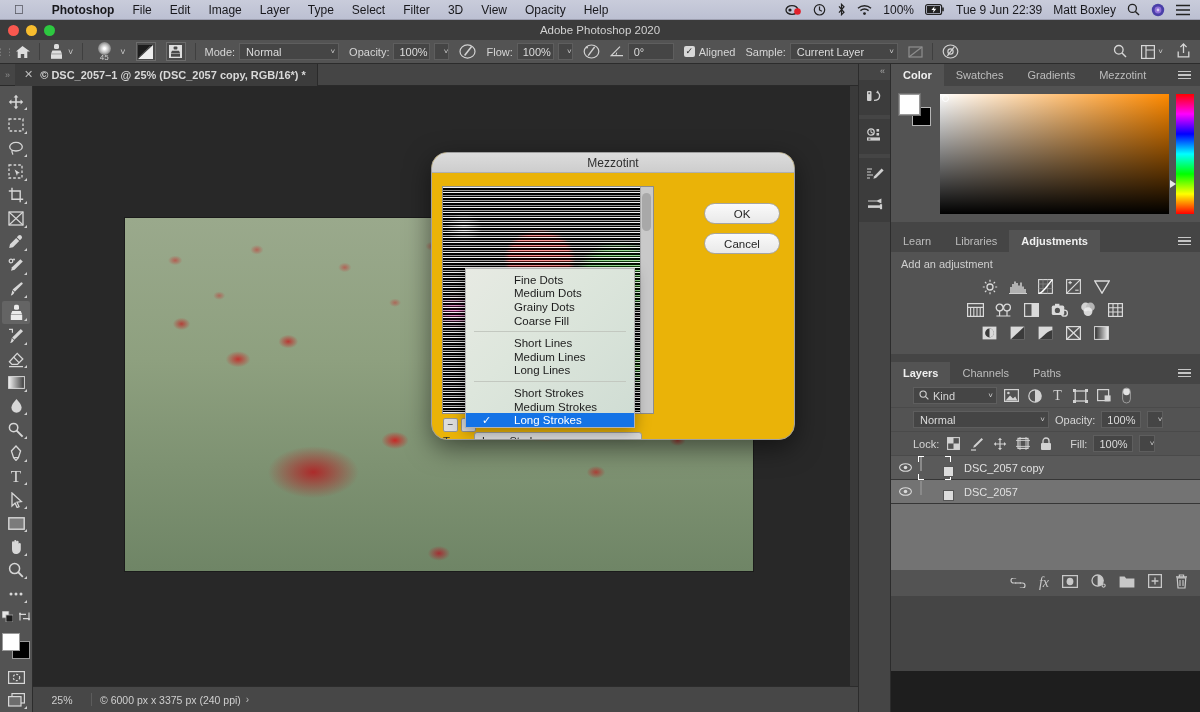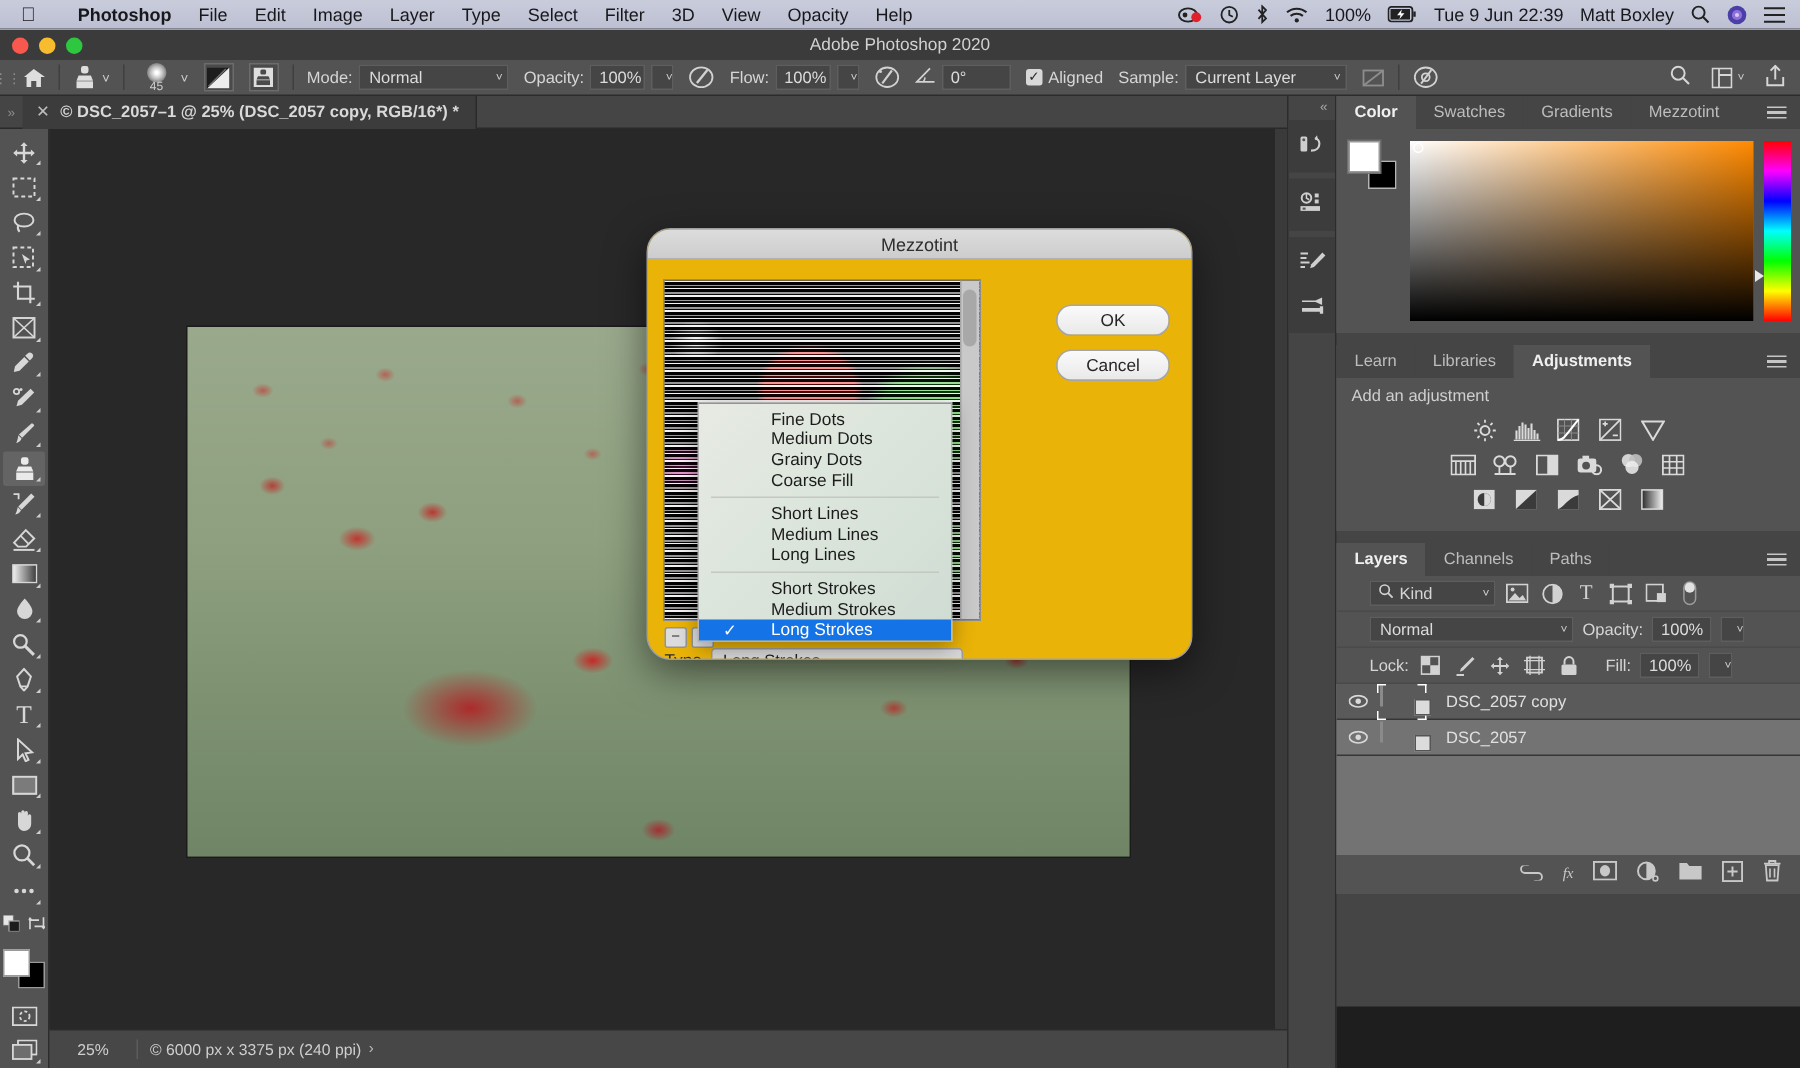--- a/index.html
+++ b/index.html
@@ -1065,21 +1065,21 @@
             </span>
             <span>DSC_2057</span>
           </div>
         </div>
 
         <div class="lfooter">
           <span><svg width="16" height="10" viewBox="0 0 16 10">
                 <path d="M6.2 5H3.6a2.6 2.6 0 0 1 0-5.2h2.6M9.8 5h2.6a2.6 2.6 0 0 1 0 5.2H9.8" stroke="#c8c8c8" stroke-width="1.2" fill="none"></path>
                 <path d="M5 5h6" stroke="#c8c8c8" stroke-width="1.2"></path>
               </svg></span>
-          <span style="font-family:'Liberation Serif',serif;font-style:italic;font-size:10px;color:#c8c8c8;line-height:1;">fx</span>
+          <span style="font-family:'Liberation Serif',serif;font-style:italic;font-size:14px;color:#c8c8c8;line-height:1;">fx</span>
           <span><svg width="16" height="13" viewBox="0 0 16 13">
                 <rect x="0.6" y="0.6" width="14.8" height="11.8" fill="none" stroke="#c8c8c8" stroke-width="1.3"></rect>
                 <ellipse cx="8" cy="6.5" rx="3.4" ry="3.8" fill="#c8c8c8"></ellipse>
               </svg></span>
           <span><svg width="15" height="14" viewBox="0 0 15 14">
                 <circle cx="6.6" cy="6.6" r="5.6" fill="none" stroke="#c8c8c8" stroke-width="1.3"></circle>
                 <path d="M6.6 1a5.6 5.6 0 0 1 0 11.2z" fill="#c8c8c8"></path>
                 <circle cx="12.6" cy="11.6" r="1.6" fill="none" stroke="#c8c8c8" stroke-width="1.1"></circle>
               </svg></span>
           <span><svg width="16" height="13" viewBox="0 0 16 13">

